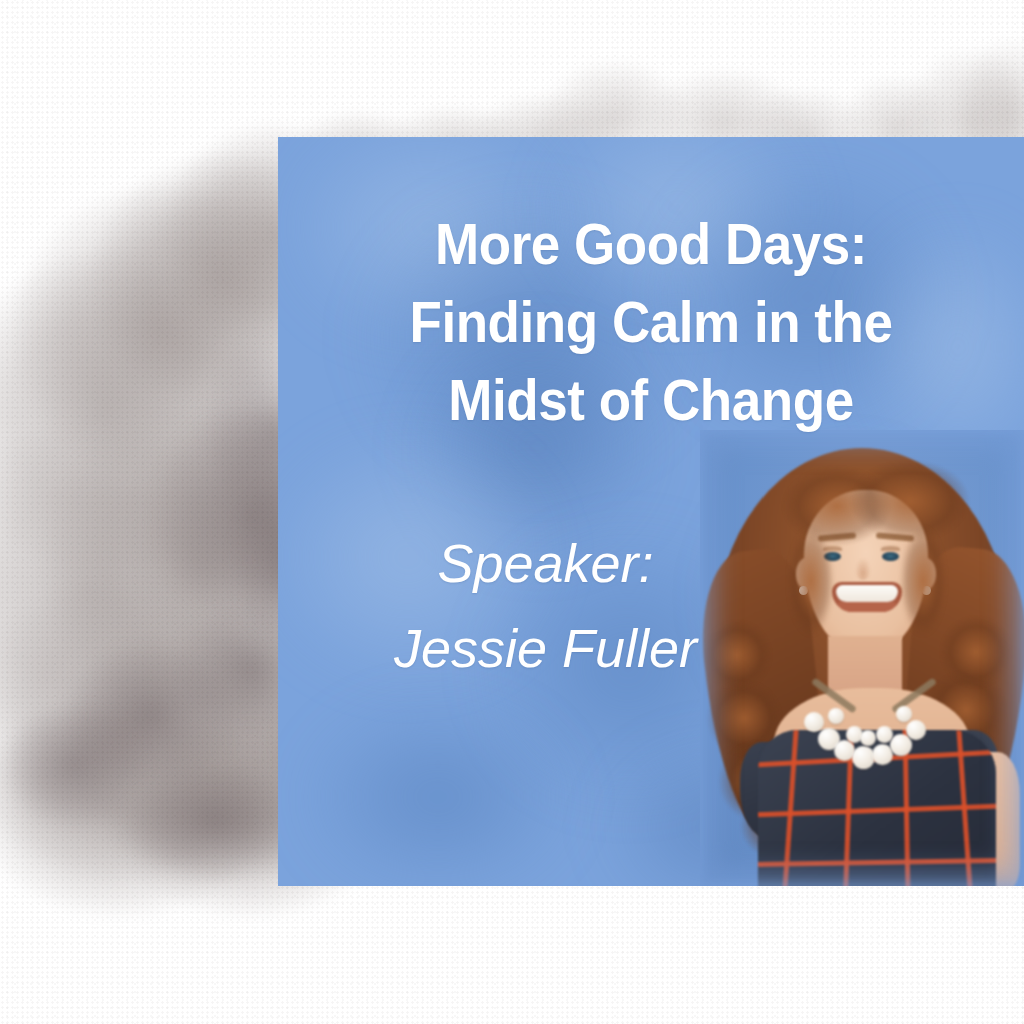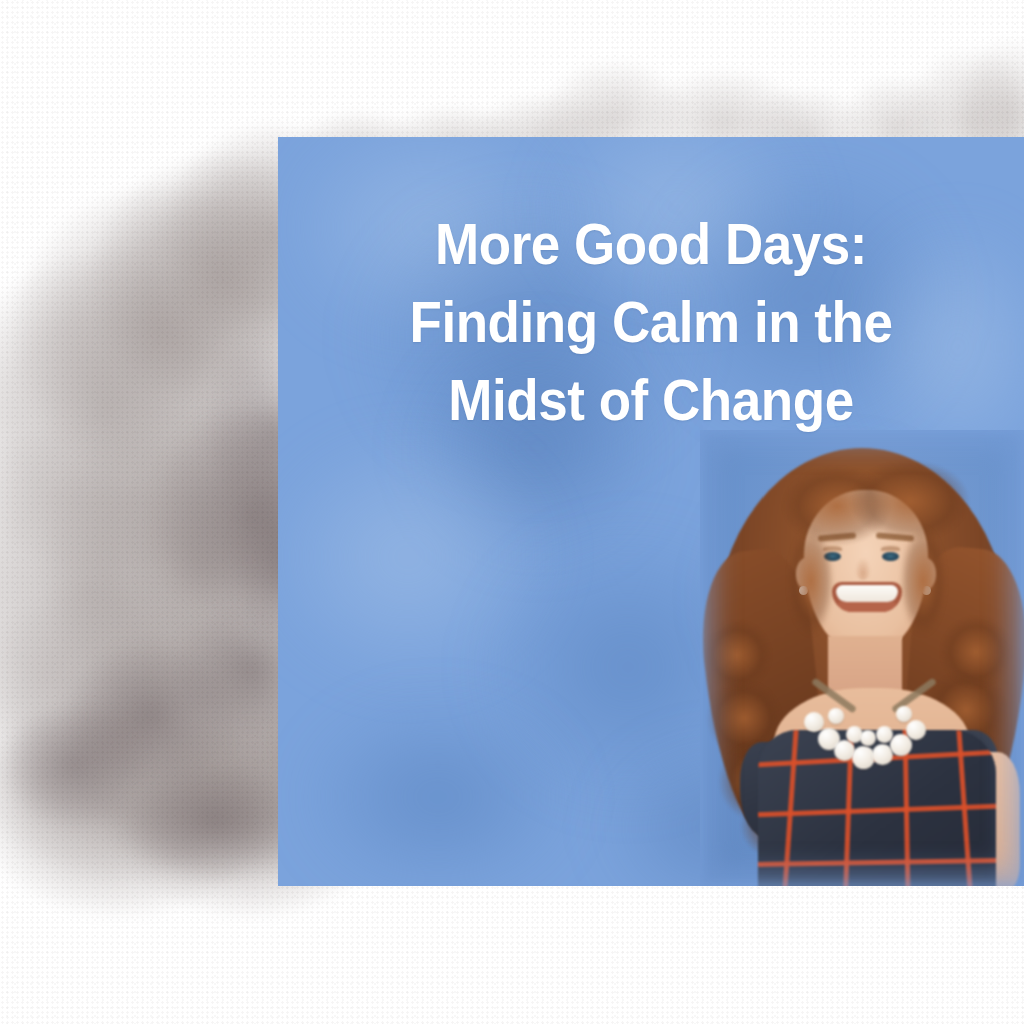--- a/index.html
+++ b/index.html
@@ -266,14 +266,18 @@
       <div class="feather"></div>
     </div>
   </div>
 
   <div id="title">
     <span class="tl">More Good Days:</span>
     <span class="tl">Finding Calm in the</span>
     <span class="tl">Midst of Change</span>
   </div>
 
+  <div id="speaker">
+    <span class="sl">Speaker:</span>
+    <span class="sl">Jessie Fuller</span>
+  </div>
 
 </div>
 
 </body></html>

